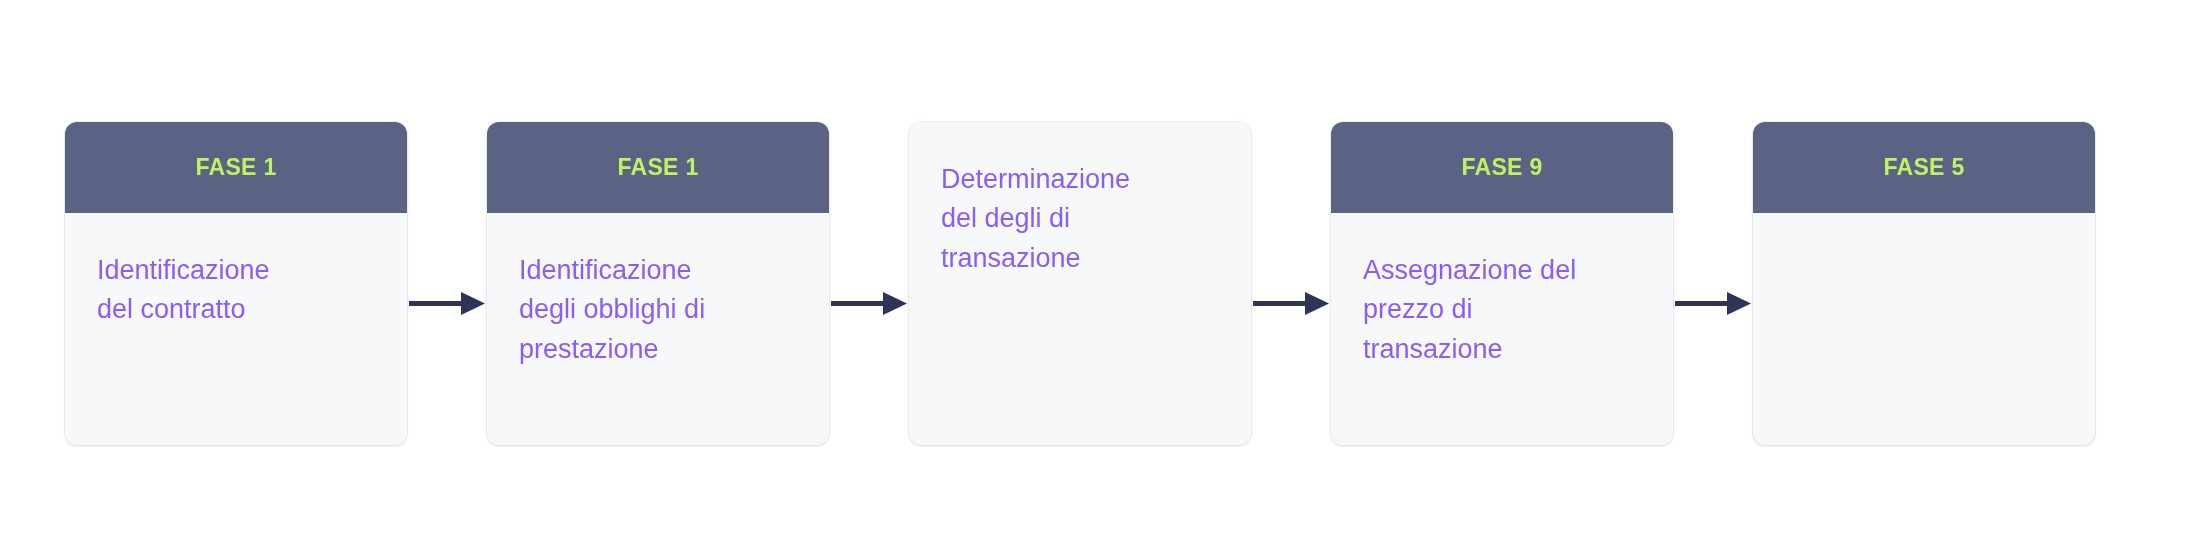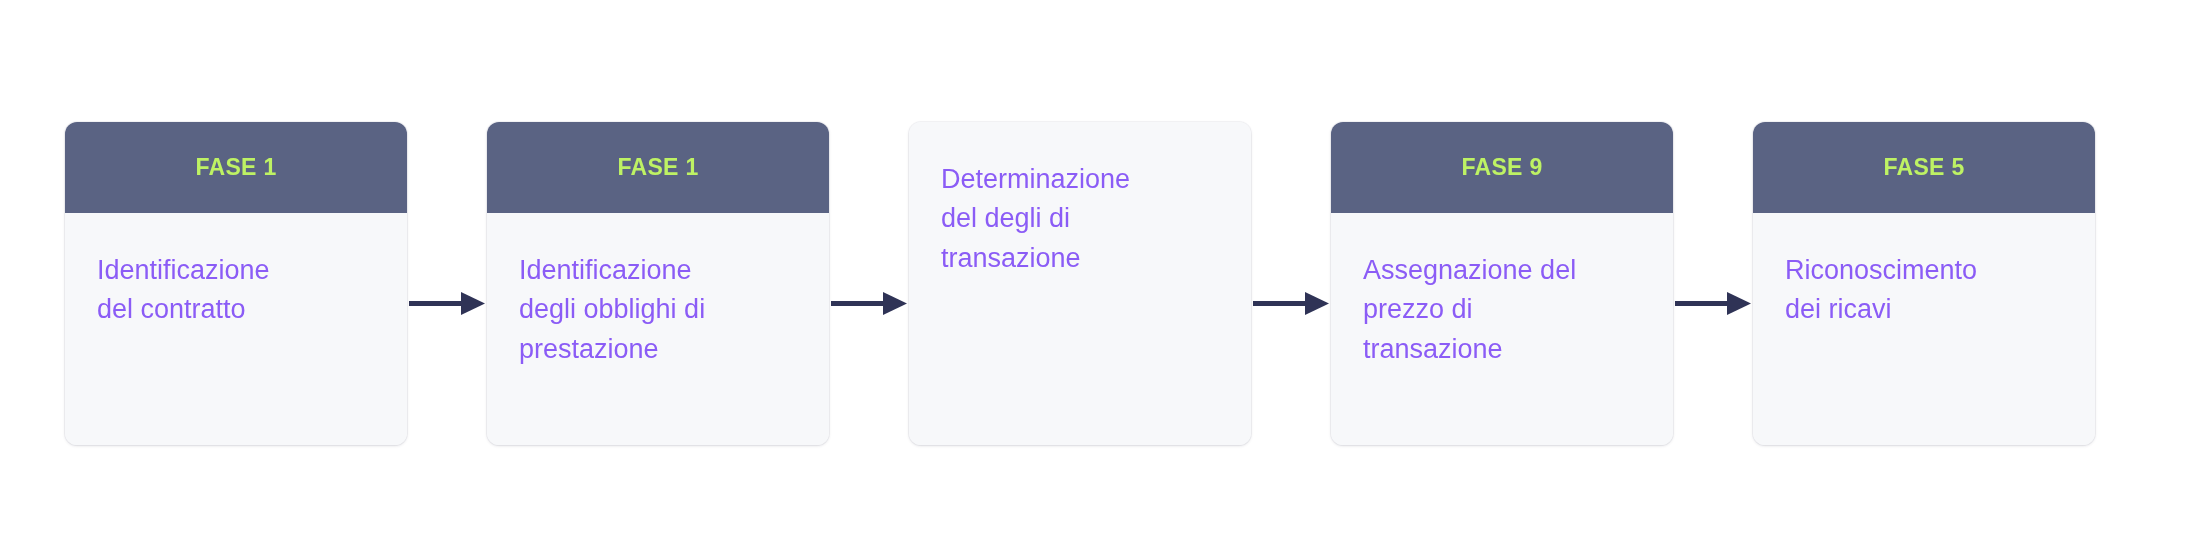--- a/index.html
+++ b/index.html
@@ -172,20 +172,16 @@
       <svg class="connector-arrow" viewBox="0 0 80 323">
         <line x1="2" y1="181.5" x2="58" y2="181.5" stroke="#2f3356" stroke-width="5"></line>
         <polygon points="54,170 78,181.5 54,193" fill="#2f3356"></polygon>
       </svg>
     </div>
 
     <div class="phase-card">
       <div class="phase-header">
         <span class="phase-header-label">FASE 5</span>
       </div>
-      <div class="phase-body">
-        <div class="phase-body-text">Riconoscimento
-dei ricavi</div>
-      </div>
     </div>
 
   </div>
 </div>
 
 </body></html>

